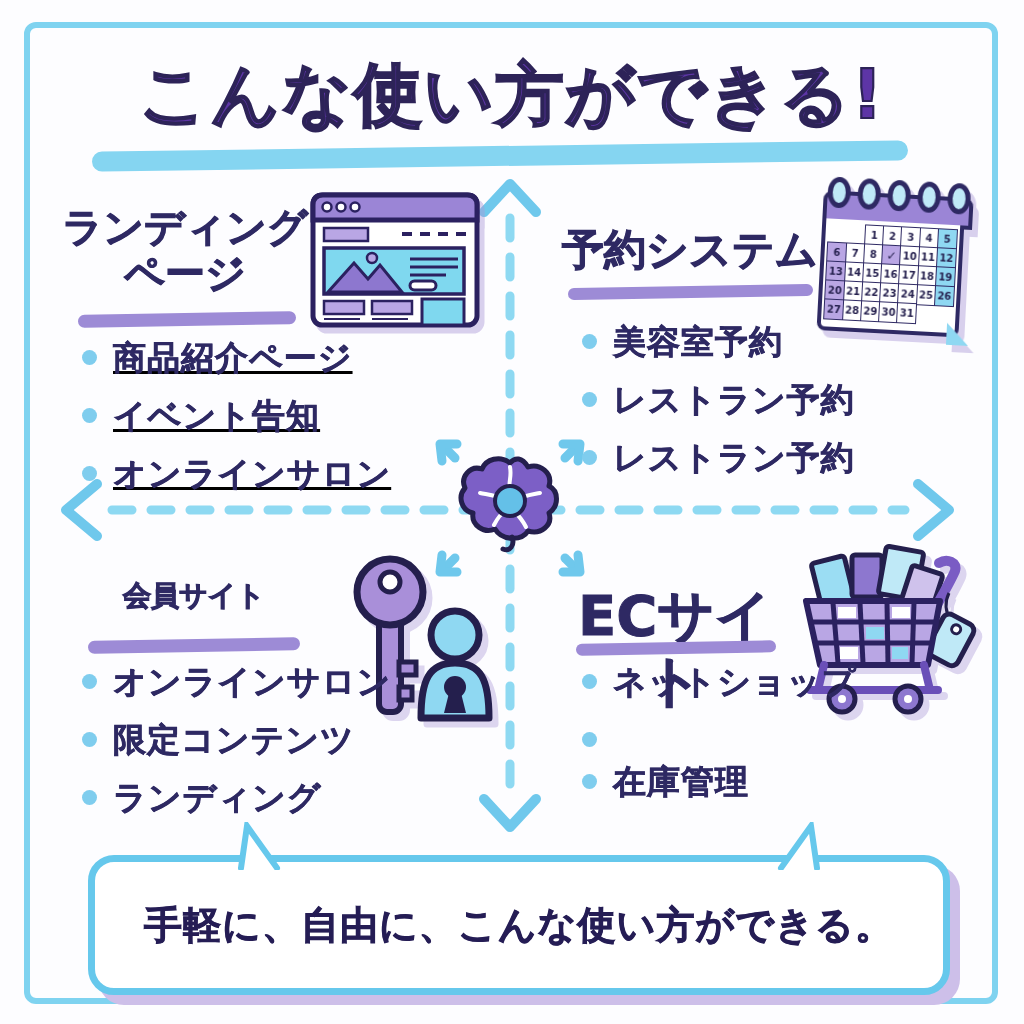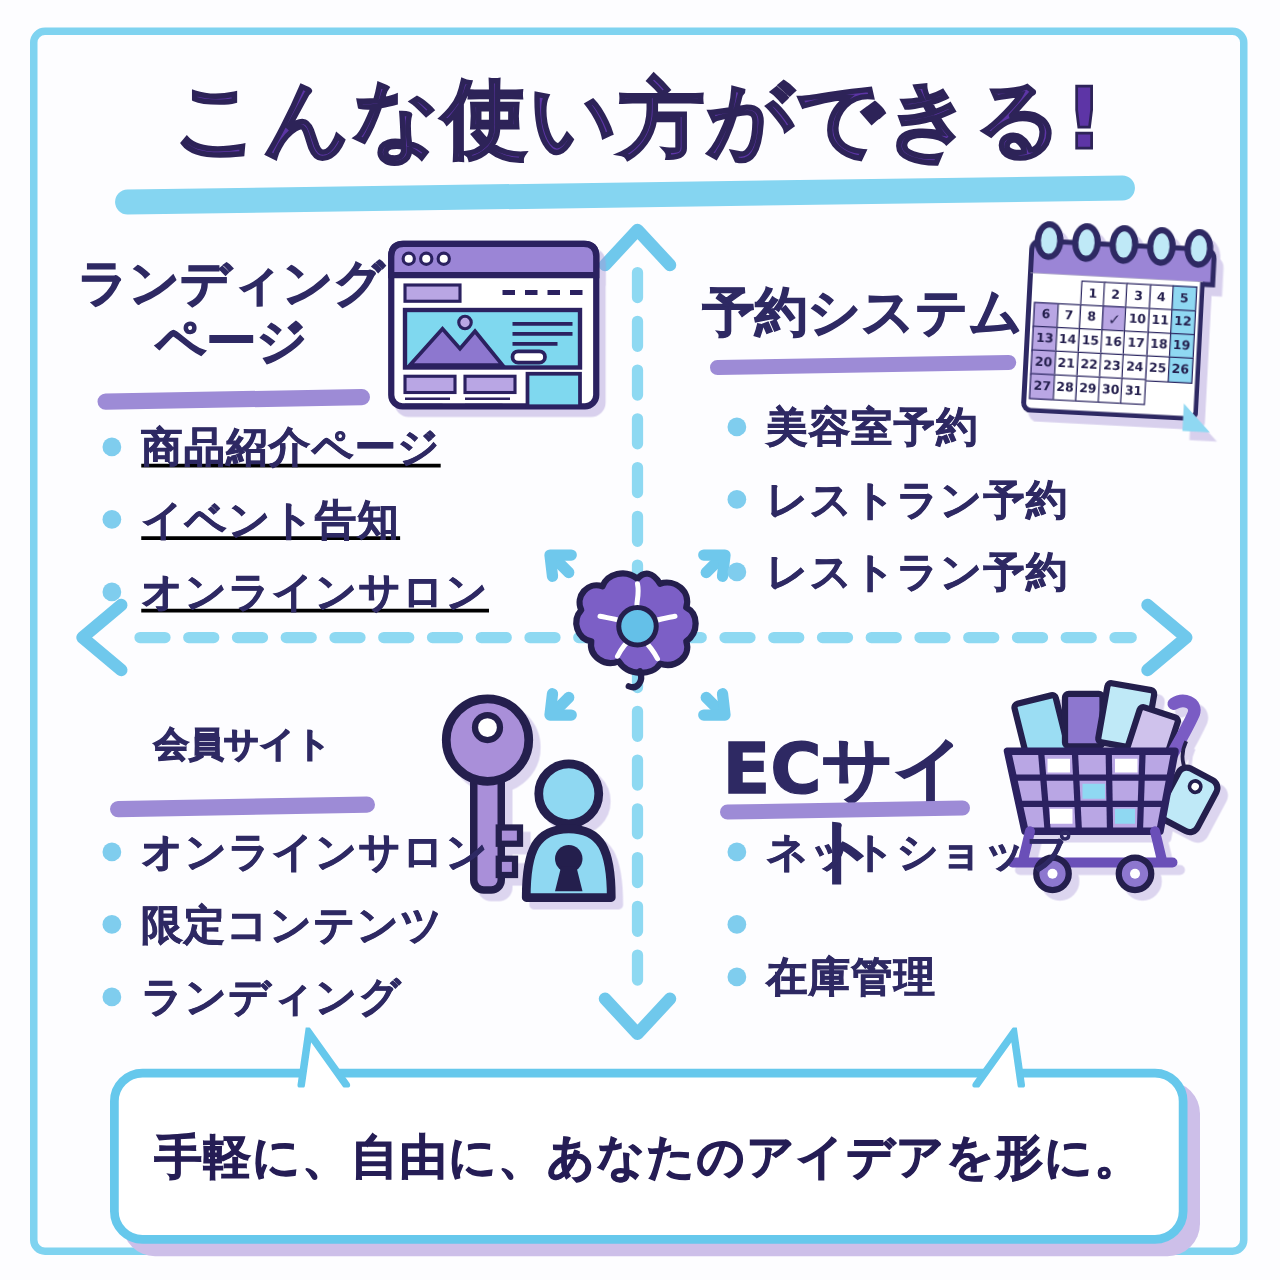--- a/index.html
+++ b/index.html
@@ -347,16 +347,16 @@
 
   <div class="bubble">
     <svg class="tail tail-left" viewBox="0 0 46 48">
       <path d="M6,46 L12,4 L42,46 Z" fill="#ffffff"></path>
       <path d="M6,46 L12,4 L42,46" fill="none" stroke="#66c8ec" stroke-width="6" stroke-linecap="round"></path>
     </svg>
     <svg class="tail tail-right" viewBox="0 0 46 48">
       <path d="M4,46 L34,4 L40,46 Z" fill="#ffffff"></path>
       <path d="M4,46 L34,4 L40,46" fill="none" stroke="#66c8ec" stroke-width="6" stroke-linecap="round"></path>
     </svg>
-    <div class="bubble-text">手軽に、自由に、あなたのアイデアを形に。</div>
+    <div class="bubble-text">手軽に、自由に、こんな使い方ができる。</div>
   </div>
 
 </div>
 
 </body></html>

